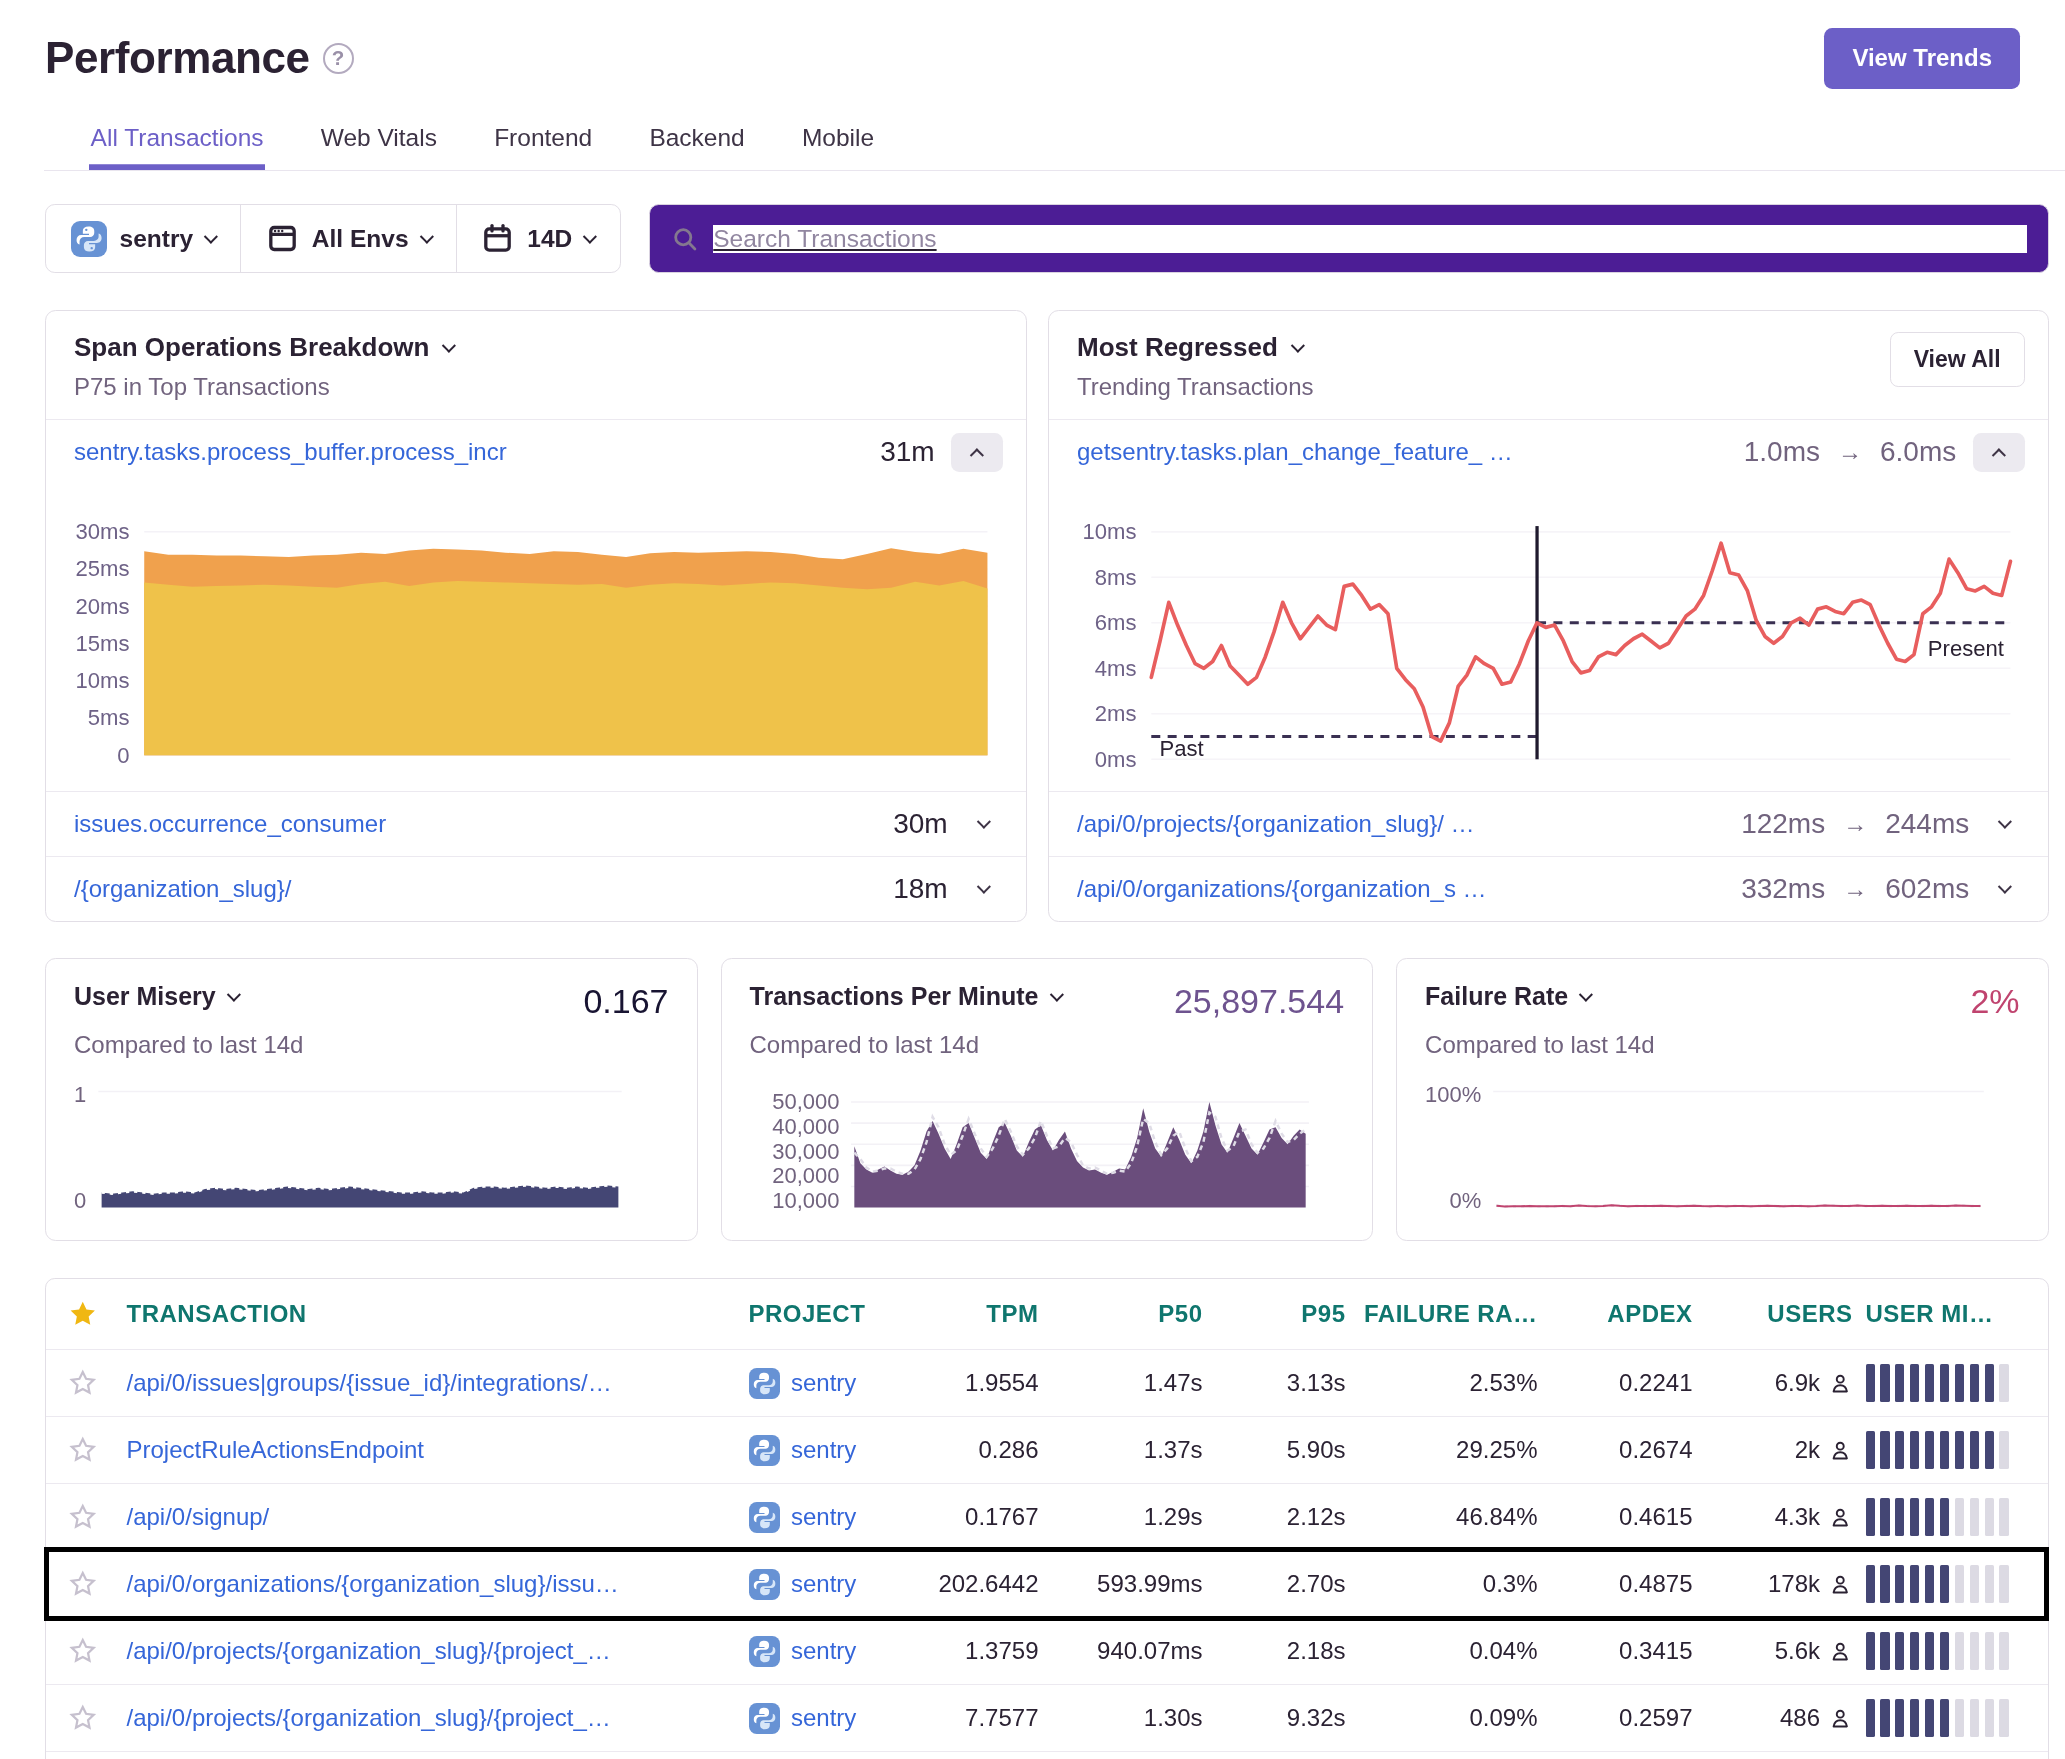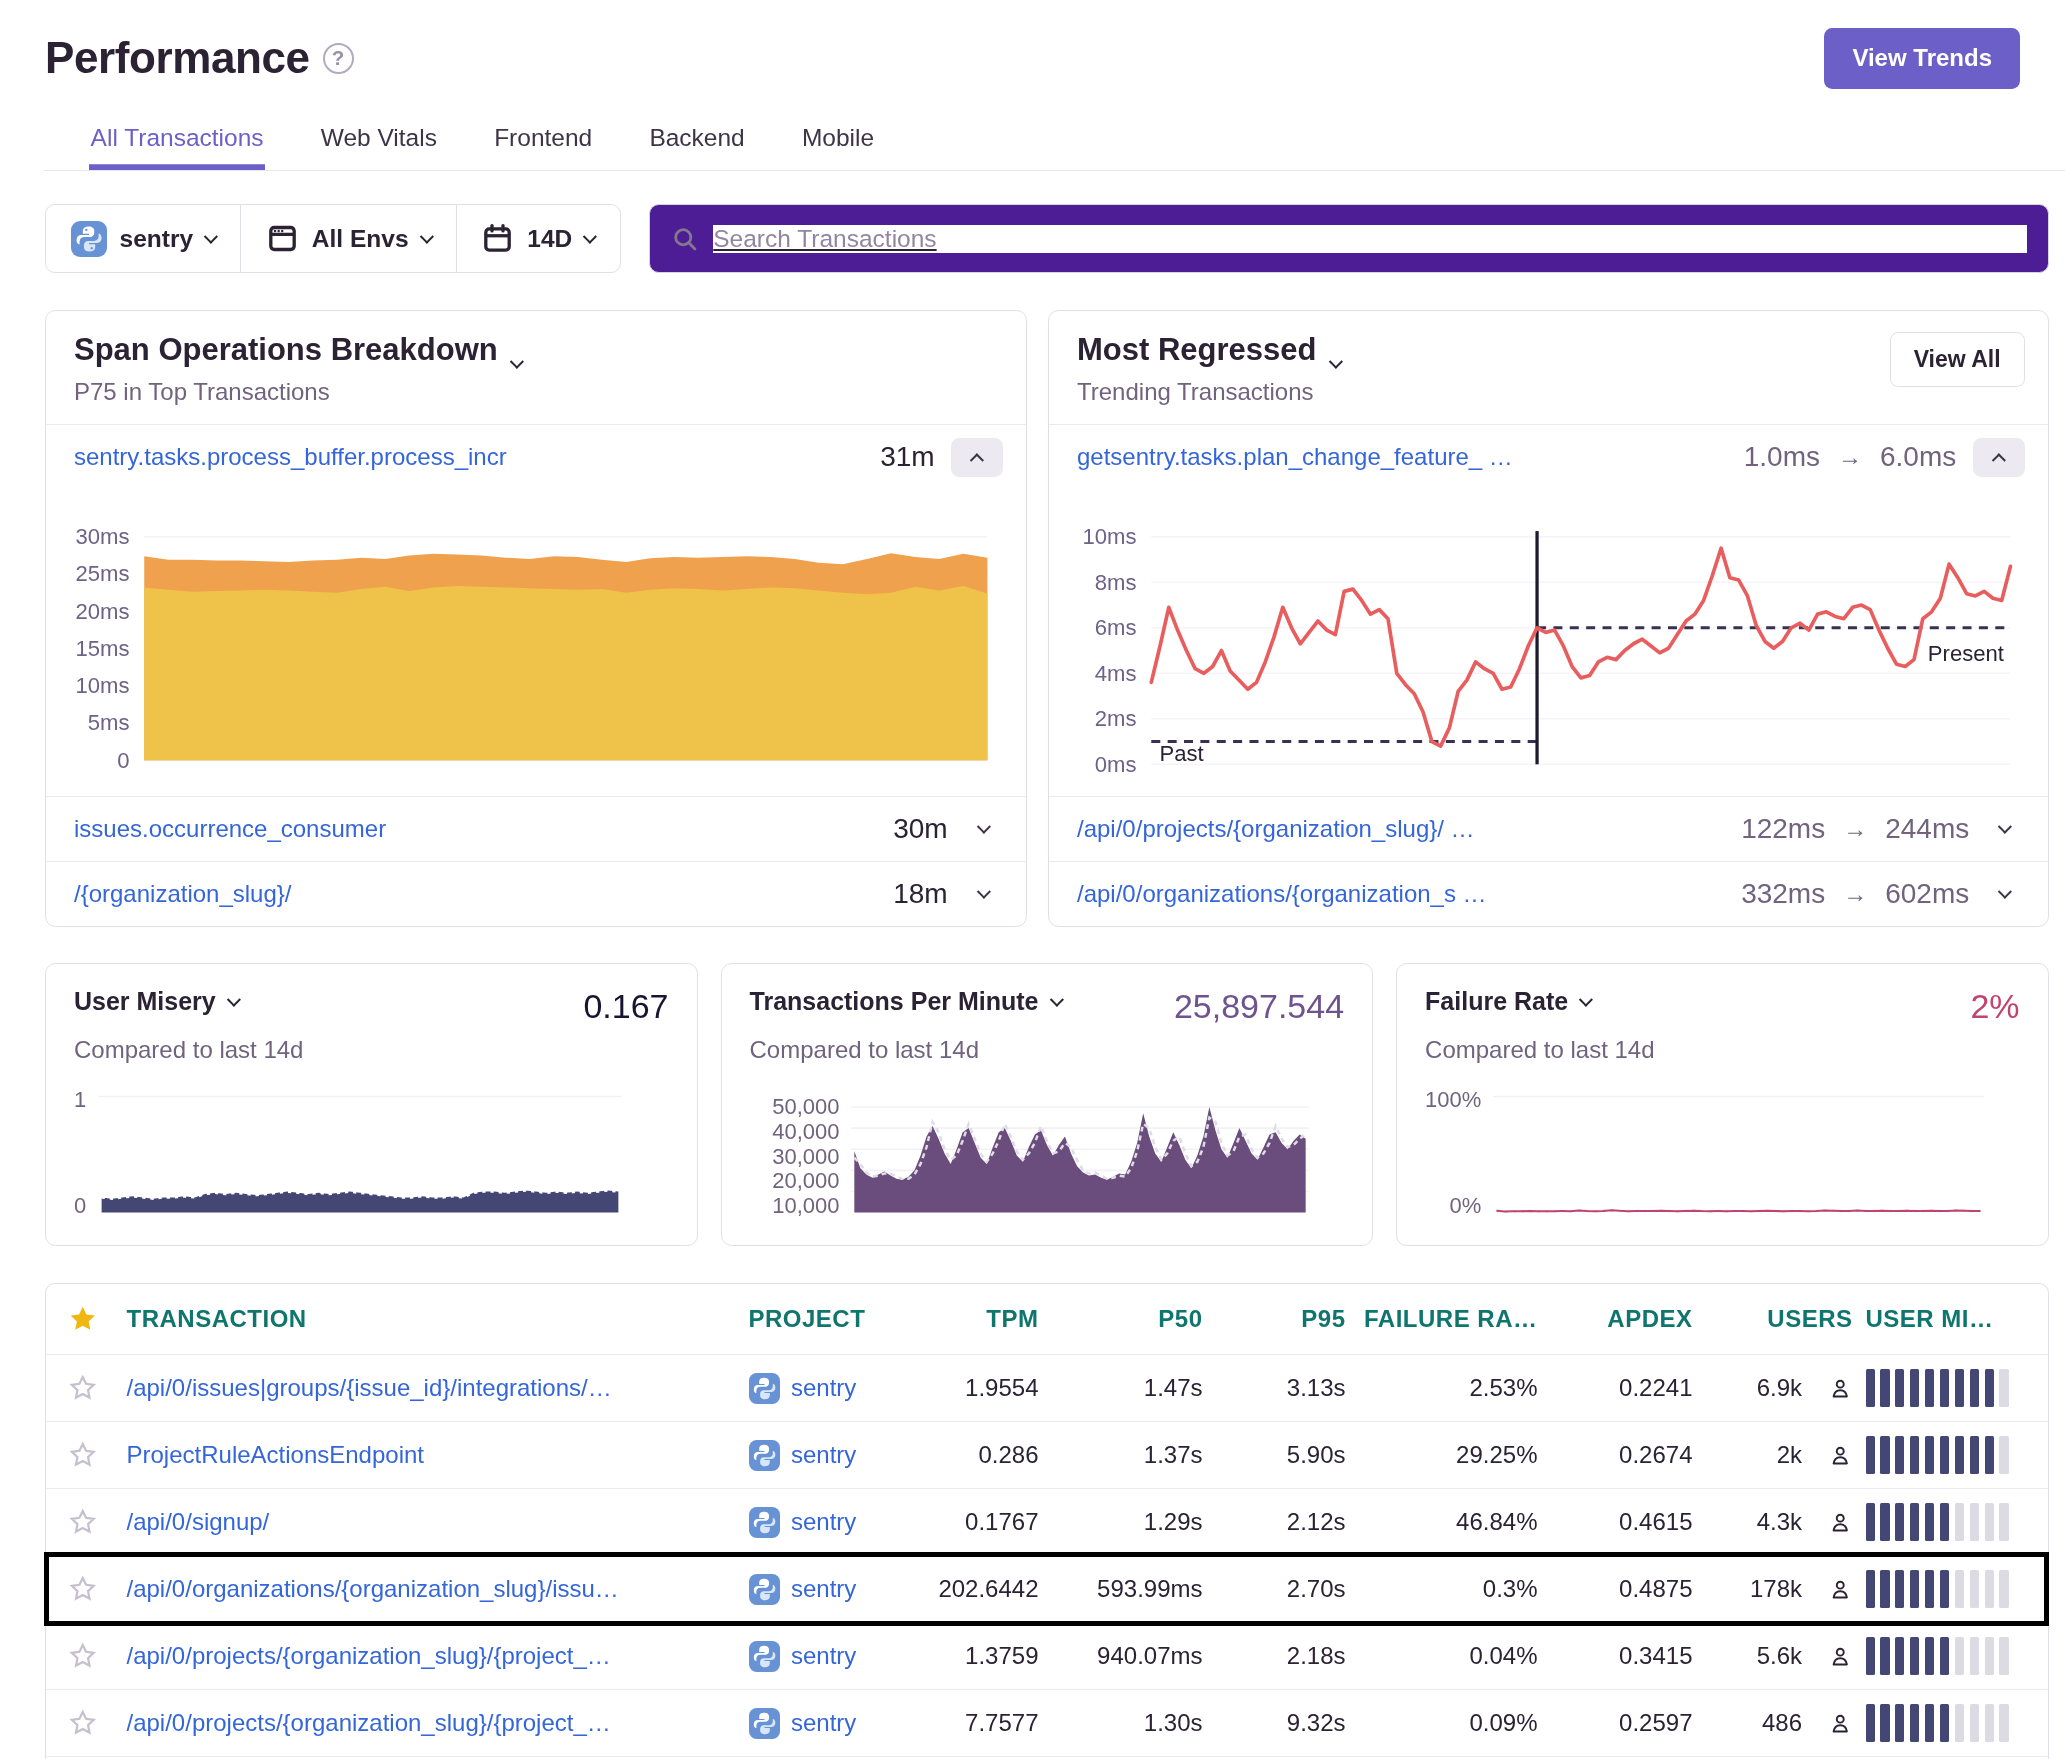--- a/index.html
+++ b/index.html
@@ -41,21 +41,21 @@
     border-radius:9.8px; height:69px; padding:0 21px; background:#4c1d95;text-decoration:underline;}
   .searchbox input{border:none; outline:none; flex:1; font-family:inherit; font-size:24.5px; color:var(--text);}
   .searchbox input::placeholder{color:#9186A0;}
 
   
   .panelsrow{display:flex; gap:21px; margin:37px 16.4px 0 45px;}
   .panel{border:1.6px solid var(--border); border-radius:10.6px; background:#fff;}
   .panel.left{flex:0 0 982px;}
   .panel.right{flex:1;}
   .panel-head{position:relative; padding:21px 28px 18px;}
-  .panel-title{display:flex; align-items:flex-end; gap:14.7px; font-size:31px; font-weight:700; cursor:pointer;}
+  .panel-title{display:flex; align-items:center; gap:14.7px; font-size:26px; font-weight:700; cursor:pointer;}
   .panel-sub{font-size:24px; color:var(--subtext); margin-top:9.8px;}
   .viewall{position:absolute; right:23px; top:21px; background:#fff; border:1.6px solid var(--border);
     border-radius:8.2px; font-family:inherit; font-size:23px; font-weight:600; color:var(--text);
     padding:13px 23px; cursor:pointer;}
   .itemrow{display:flex; align-items:center; gap:16.4px; height:65px; padding:0 23px 0 28px;
     border-top:1.6px solid var(--divider);}
   .itemrow .iname{font-size:24px; flex:1; white-space:nowrap; overflow:hidden; text-overflow:ellipsis;}
   .itemrow .ival{font-size:28px; color:var(--text); white-space:nowrap;}
   .itemrow .ival.gray{color:var(--subtext);}
   .arrow{color:var(--subtext); font-size:24px; padding:0 1.6px;}
@@ -83,21 +83,21 @@
   .txtable{margin:37px 16.4px 0 45px; border:1.6px solid var(--border); border-radius:9.8px; background:#fff;}
   .t-row{display:grid; grid-template-columns:74px 622px 168px 135px 164px 143px 192px 155px 160px 1fr;
     align-items:center; height:67px; border-top:1.6px solid var(--divider); position:relative;}
   .t-row.head{height:70px; border-top:none; font-size:19.6px; font-weight:600; color:#0f766e;
     letter-spacing:0.5px;}
   .cell{padding:0 6.5px; font-size:24px; white-space:nowrap; overflow:hidden; text-overflow:ellipsis;}
   .cell.num{text-align:right;}
   .cell.star-cell{display:flex; justify-content:center; cursor:pointer;}
   .cell.proj{display:flex; align-items:center; gap:11.5px; overflow:visible;}
   .cell.proj .pytile{width:31px; height:31px; flex:0 0 31px;}
-  .cell.users{display:flex; align-items:center; justify-content:flex-end; gap:26px;}
+  .cell.users{display:flex; align-items:center; justify-content:flex-end; gap:8px;}
   .cell.misery{display:flex; justify-content:flex-end; gap:5.7px; padding-right:39px;}
   .mbar{width:9.8px; height:38px; border-radius:1.6px; background:var(--bar-empty);}
   .mbar.fill{background:var(--navy);}
   .t-row.hl::after{content:""; position:absolute; inset:-4.1px -1.6px; border:5.7px solid #000;
     pointer-events:none; z-index:5;}
   .sorticon{font-size:21px; margin-left:4.9px;}
 </style>
 </head>
 <body>
 

